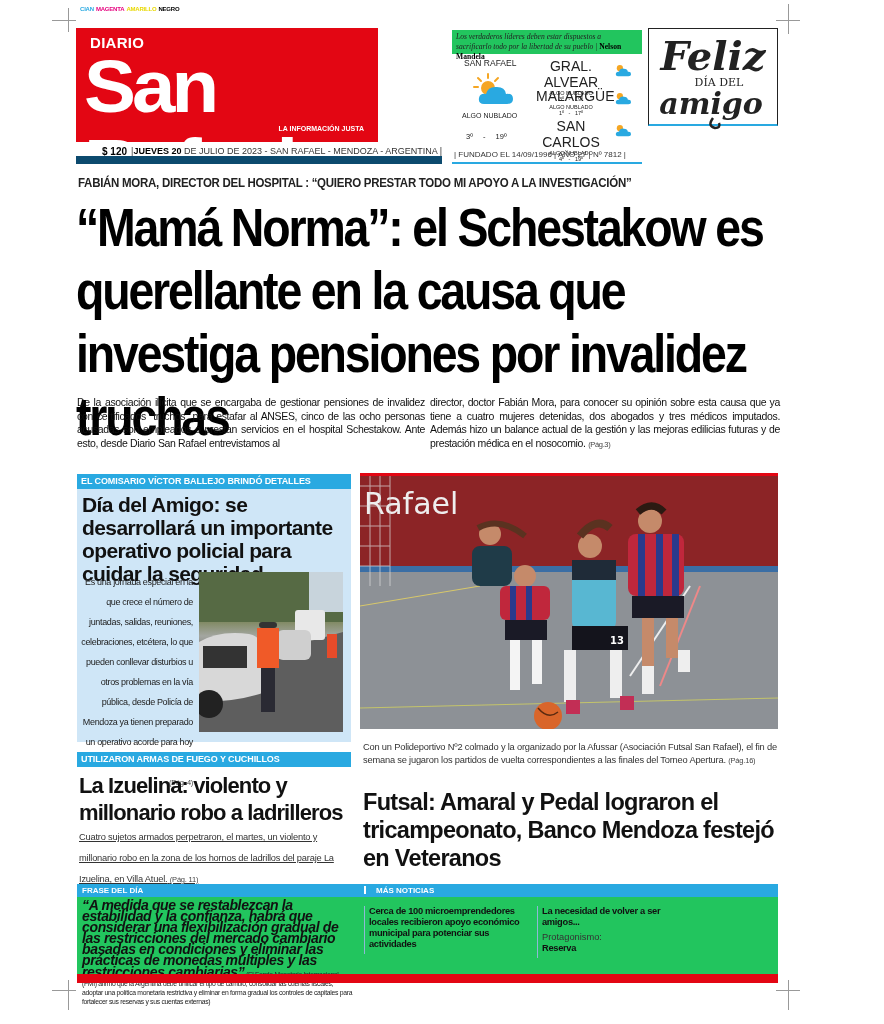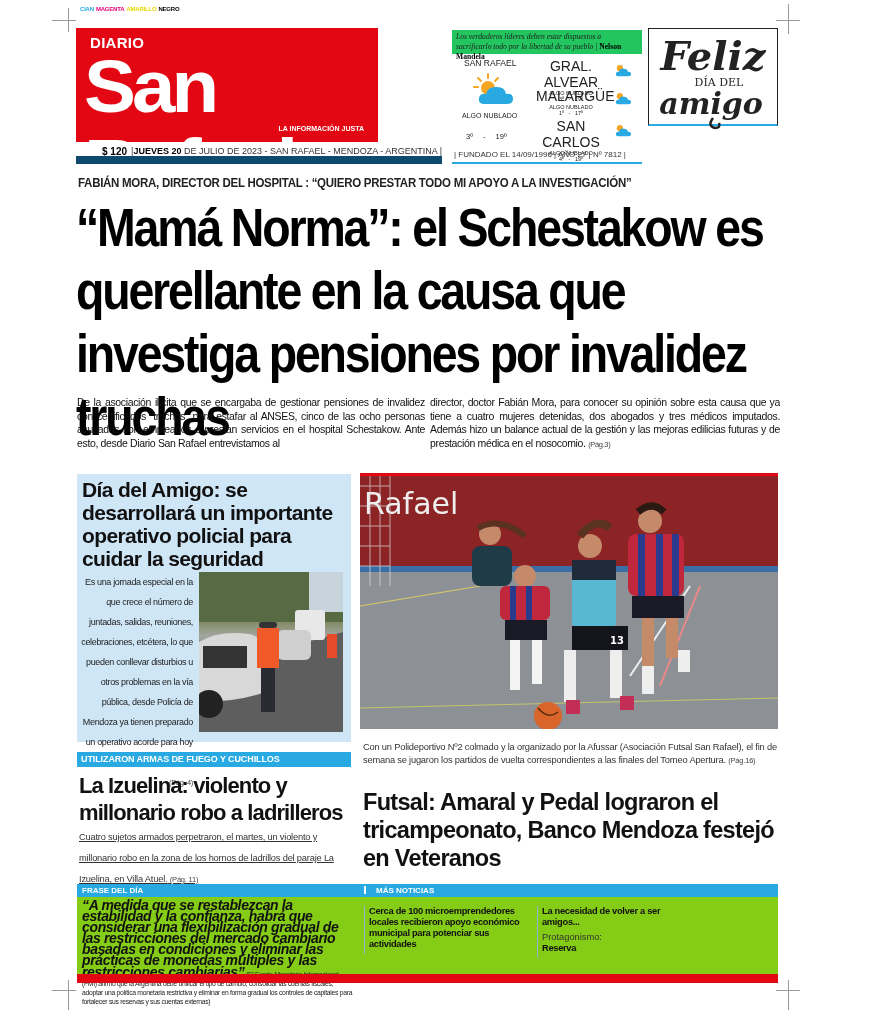--- a/index.html
+++ b/index.html
@@ -63,21 +63,21 @@
   .izu-tag { left: 77px; top: 752px; width: 274px; }
   .izu-title { left: 79px; top: 772px; width: 280px; font-size: 22px; font-weight: bold; line-height: 27px; letter-spacing: -0.9px; color: #111; }
   .izu-text { left: 79px; top: 827px; width: 276px; font-size: 9.3px; line-height: 21px; color: #333; letter-spacing: -0.2px; text-decoration: underline; }
 
   
   .sports-photo { left: 360px; top: 473px; width: 418px; height: 256px; background: #0369a1; overflow: hidden; border-top: 3px solid #e30613; }
   .sports-caption { left: 363px; top: 741px; width: 420px; font-size: 9.3px; line-height: 12.5px; color: #333; letter-spacing: -0.2px; }
   .sports-title { left: 363px; top: 788px; width: 430px; font-size: 23.5px; font-weight: bold; line-height: 28px; letter-spacing: -0.7px; color: #111; }
 
   
-  .bottom { left: 77px; top: 884px; width: 701px; height: 90px; background: #84cc16; }
+  .bottom { left: 77px; top: 884px; width: 701px; height: 90px; background: #22c55e; }
   .bottom-red { left: 77px; top: 974px; width: 701px; height: 9px; background: #e30613; }
   .bottom-head { position: absolute; left: 0; top: 0; width: 701px; height: 13px; background: #29a9e1; color: #fff; font-weight: bold; font-size: 8px; line-height: 13px; }
   .frase-label { position: absolute; left: 5px; }
   .mas-label { position: absolute; left: 287px; }
   .mas-label .bar { display: inline-block; width: 2px; height: 8px; background: #fff; margin-right: 10px; vertical-align: -1px; }
   .frase-text { position: absolute; left: 5px; top: 17px; width: 272px; font-size: 6.8px; line-height: 9.1px; color: #222; letter-spacing: -0.3px; }
   .frase-text .q { font-weight: bold; font-style: italic; font-size: 14px; color: #111; letter-spacing: -0.35px; }
   .mn-col { position: absolute; top: 22px; border-left: 1px solid #8fb8d6; padding-left: 4px; }
   .mn-col .b { font-weight: bold; font-size: 9.3px; line-height: 11px; color: #111; letter-spacing: -0.3px; }
   .mn-col .l { font-size: 9.3px; line-height: 11px; color: #333; margin-top: 4px; }
@@ -179,20 +179,21 @@
     <path d="M60 96 q-6 8 2 10 q6 0 4 -5" fill="none" stroke="#222" stroke-width="2.5"></path>
   </svg>
 </div>
 
 <div class="abs kicker">FABIÁN MORA, DIRECTOR DEL HOSPITAL : “QUIERO PRESTAR TODO MI APOYO A LA INVESTIGACIÓN”</div>
 <h1 class="abs headline">“Mamá Norma”: el Schestakow es querellante en la causa que investiga pensiones por invalidez truchas</h1>
 <p class="abs lead lead-1">De la asociación ilícita que se encargaba de gestionar pensiones de invalidez con certificados "truchos" para estafar al ANSES, cinco de las ocho personas acusadas son empleados o prestan servicios en el hospital Schestakow. Ante esto, desde Diario San Rafael entrevistamos al</p>
 <p class="abs lead lead-2"><span>director, doctor Fabián Mora, para conocer su opinión sobre esta causa que ya tiene a cuatro mujeres detenidas, dos abogados y tres médicos imputados. Además hizo un balance actual de la gestión y las mejoras edilicias futuras y de prestación médica en el nosocomio.</span> <span class="pag-ref">(Pág.3)</span></p>
 
 <div class="abs story-box">
+  <div class="section-tag">EL COMISARIO VÍCTOR BALLEJO BRINDÓ DETALLES</div>
   <h2 class="story-title">Día del Amigo: se desarrollará un importante operativo policial para cuidar la seguridad</h2>
   <div class="story-text">
     <span>Es una jornada especial en la que crece el número de juntadas, salidas, reuniones, celebraciones, etcétera, lo que pueden conllevar disturbios u otros problemas en la vía pública, desde Policía de Mendoza ya tienen preparado un operativo acorde para hoy jueves.</span><br>
     <span class="pag-ref">(Pág. 4)</span>
   </div>
   <div class="police-photo">
     <svg width="144" height="160" viewBox="0 0 144 160">
       <rect x="0" y="0" width="144" height="50" fill="#566a44"></rect>
       <rect x="110" y="0" width="34" height="40" fill="#c8d4dc"></rect>
       <polygon points="0,160 0,100 144,60 144,160" fill="#5e5e5e"></polygon>

